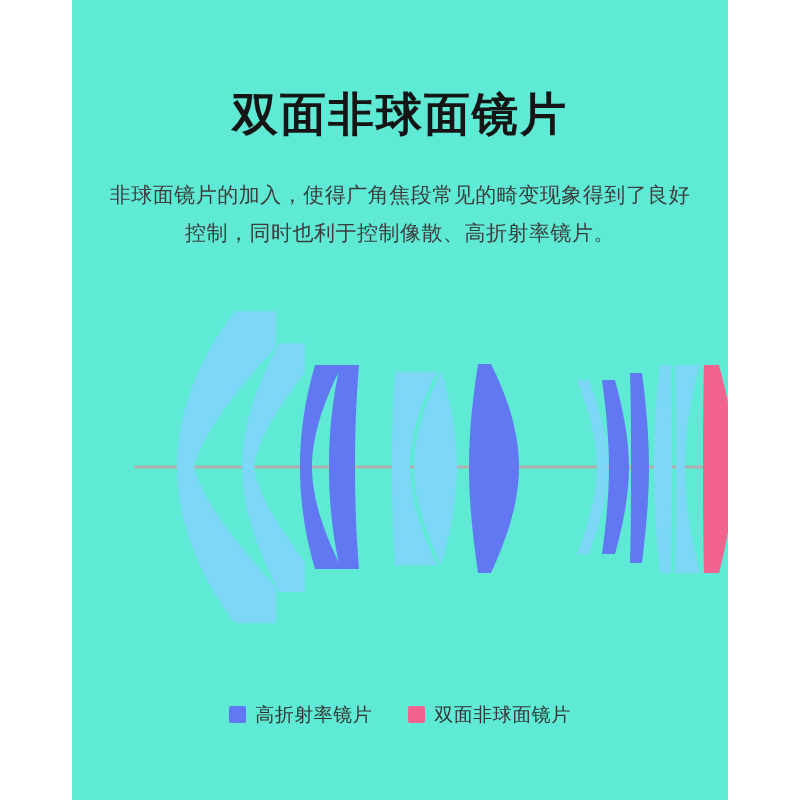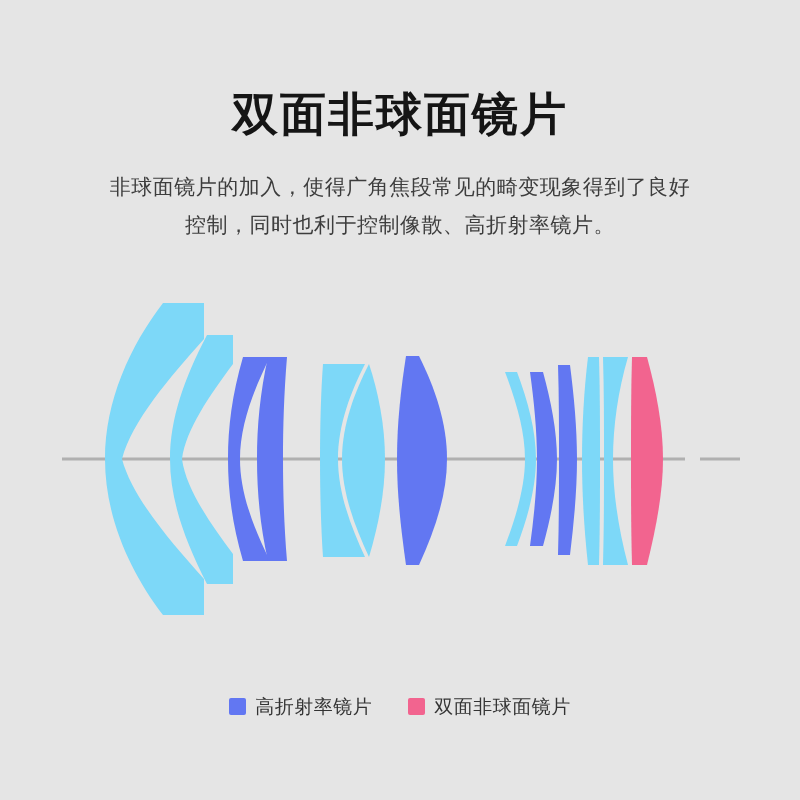--- a/index.html
+++ b/index.html
@@ -1,36 +1,36 @@
 <!DOCTYPE html>
 <html><head>
 <meta charset="utf-8">
 <style>
   * { margin: 0; padding: 0; box-sizing: border-box; }
   html, body { background: #ffffff; }
   body { font-family: "Liberation Sans", "DejaVu Sans", sans-serif; }
   .page {
     position: relative;
-    width: 800px;
+    width: 656px;
     height: 800px;
     margin: 0 auto;
-    background: #e5e5e5;
+    background: #5eead4;
     overflow: hidden;
   }
   .title {
     padding-top: 86px;
     text-align: center;
     font-size: 46px;
     line-height: 1.25;
     font-weight: 700;
     letter-spacing: 2px;
     color: #151515;
   }
   .subtitle {
-    margin-top: 24px;
+    margin-top: 32px;
     text-align: center;
     font-size: 21px;
     line-height: 38px;
     letter-spacing: 0.5px;
     color: #3d3d3d;
   }
   .diagram-svg {
     display: block;
     margin-top: 28px;
     width: 800px;

